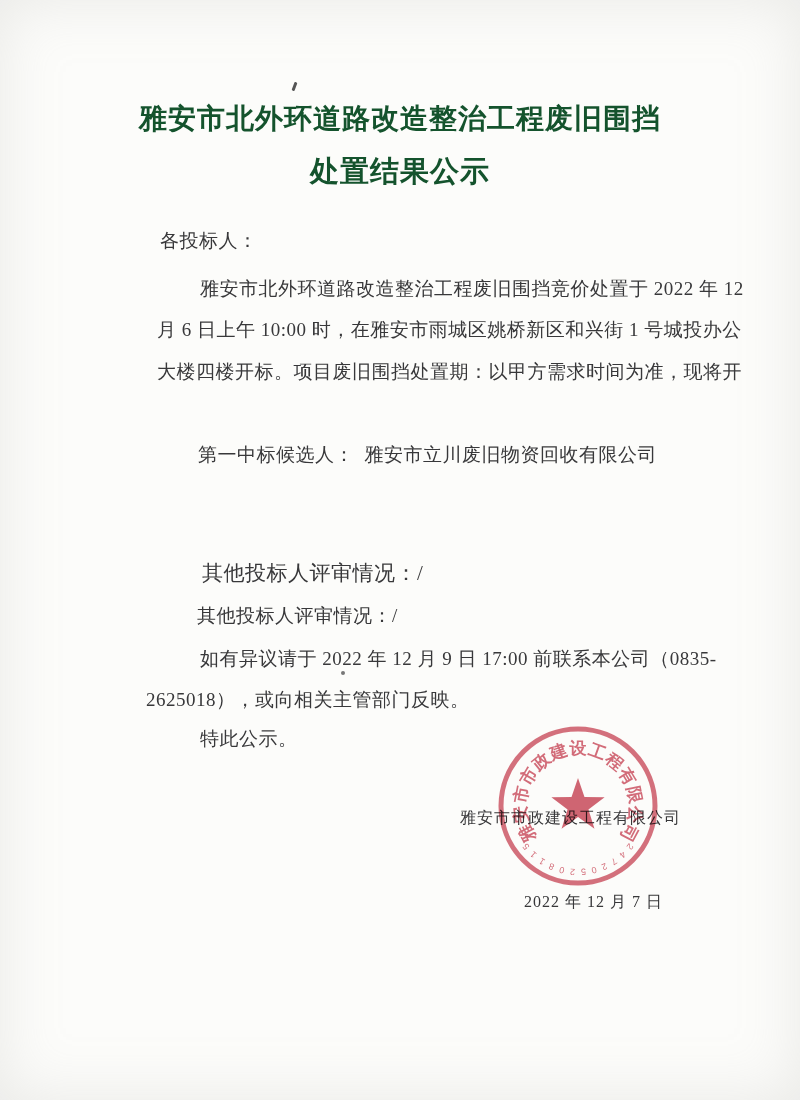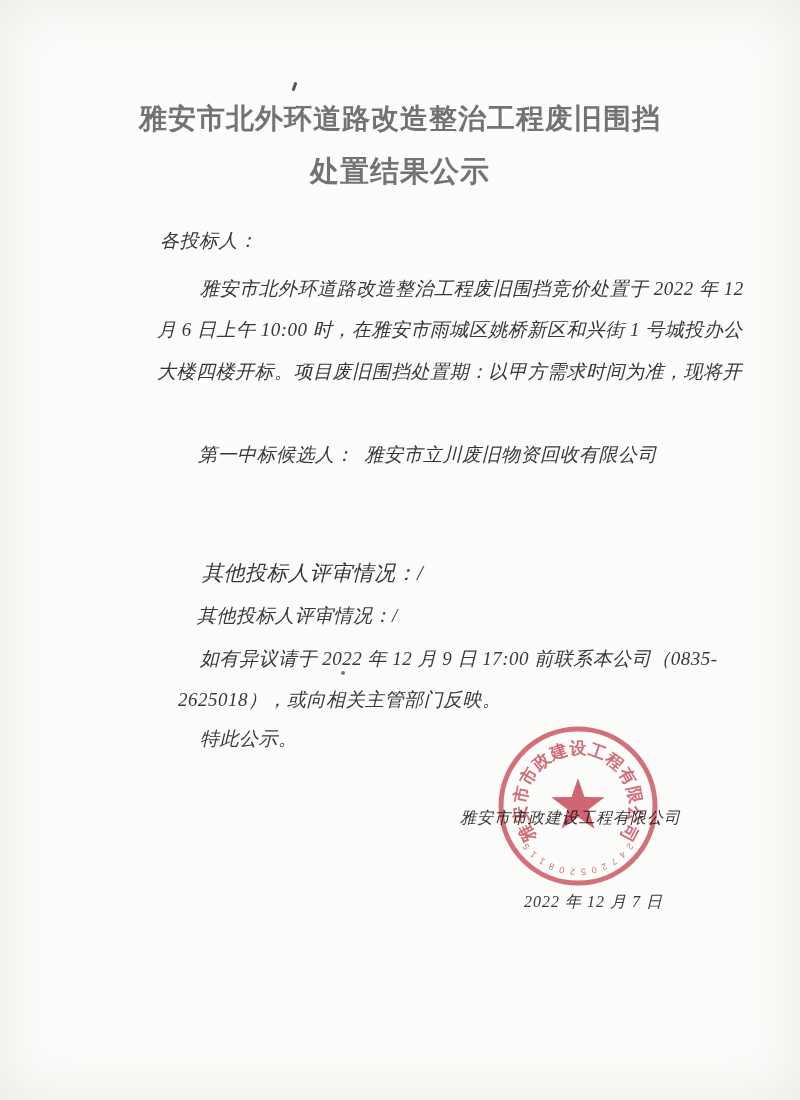--- a/index.html
+++ b/index.html
@@ -6,25 +6,25 @@
   .sheet{
     position:relative;
     width:800px;height:1100px;
     margin:0 auto;
     background:#fcfcfa;
     overflow:hidden;
     font-family:"Liberation Serif", serif;
     color:#38383a;
     box-shadow:inset 0 0 60px rgba(180,180,175,.25);
   }
-  .line{position:absolute;white-space:pre;font-size:19px;letter-spacing:.5px;font-style:italic;}
+  .line{position:absolute;white-space:pre;font-size:19px;letter-spacing:.5px;}
   .title{
     position:absolute;left:0;width:800px;text-align:center;
     font-family:Liberation Sans, sans-serif;
-    font-weight:bold;color:#737373;letter-spacing:1px;
+    font-weight:bold;color:#14532d;letter-spacing:1px;
   }
   .title1{top:100px;font-size:28px;}
   .title2{top:152px;font-size:29px;}
   .big{font-size:21px;}
   .sig{font-size:16px;letter-spacing:1px;}
   .speck{position:absolute;background:#555;border-radius:1px;}
   .speck-a{left:293px;top:82px;width:3px;height:9px;transform:rotate(20deg);}
   .speck-b{left:341px;top:671px;width:4px;height:4px;border-radius:50%;background:#777;}
   .seal{
     position:absolute;left:492px;top:720px;width:172px;height:172px;
@@ -59,21 +59,21 @@
   <div class="line" style="left:200px;top:276px;">雅安市北外环道路改造整治工程废旧围挡竞价处置于 2022 年 12</div>
   <div class="line" style="left:157px;top:317px;">月 6 日上午 10:00 时，在雅安市雨城区姚桥新区和兴街 1 号城投办公</div>
   <div class="line" style="left:157px;top:359px;">大楼四楼开标。项目废旧围挡处置期：以甲方需求时间为准，现将开</div>
 
   <div class="line" style="left:198px;top:442px;">第一中标候选人：  雅安市立川废旧物资回收有限公司</div>
 
   <div class="line big" style="left:202px;top:559px;">其他投标人评审情况：/</div>
   <div class="line" style="left:197px;top:603px;">其他投标人评审情况：/</div>
 
   <div class="line" style="left:200px;top:646px;">如有异议请于 2022 年 12 月 9 日 17:00 前联系本公司（0835-</div>
-  <div class="line" style="left:146px;top:687px;margin-left:32px;">2625018），或向相关主管部门反映。</div>
+  <div class="line" style="left:146px;top:687px;">2625018），或向相关主管部门反映。</div>
 
   <div class="line" style="left:200px;top:726px;">特此公示。</div>
 
   <div class="line sig" style="left:460px;top:808px;">雅安市市政建设工程有限公司</div>
   <div class="line sig" style="left:524px;top:851px;margin-top:41px;">2022 年 12 月 7 日</div>
 
   <div class="seal">
     <svg viewBox="0 0 172 172">
       <g transform="translate(86,86)">
         <circle class="seal-ring" r="77"></circle>

